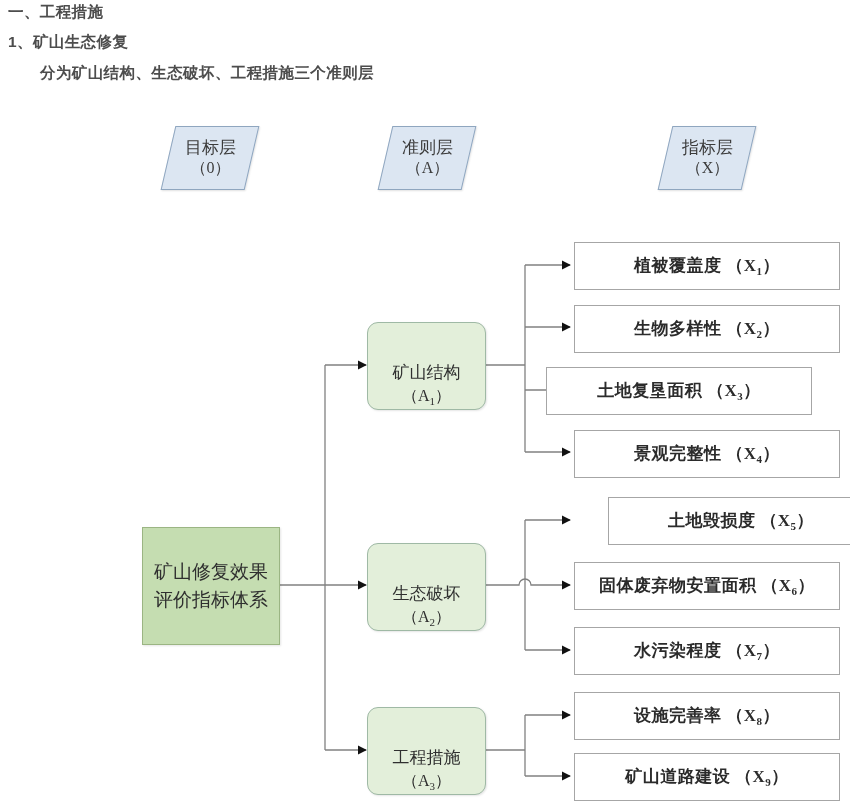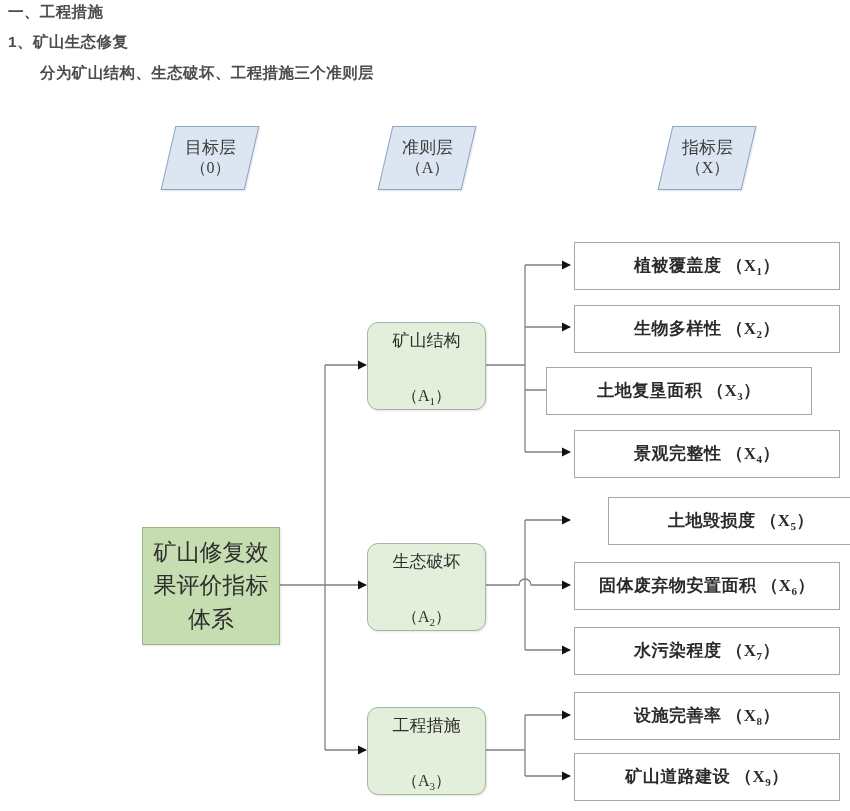--- a/index.html
+++ b/index.html
@@ -73,21 +73,21 @@
     border: 1px solid #9bb583;
     display: flex;
     align-items: center;
     justify-content: center;
     box-shadow: 1px 1px 2px rgba(0,0,0,0.10);
   }
   #goal-box .goal-text {
     text-align: center;
     color: #2f2f2f;
     font-family: "Liberation Serif", "DejaVu Serif", serif;
-    font-size: 23px;
+    font-size: 19px;
     line-height: 1.45;
     padding: 0 10px;
   }
 
   
   .criteria-box {
     position: absolute;
     background: #e3efda;
     border: 1px solid #9fb9a5;
     border-radius: 11px;
@@ -100,21 +100,20 @@
     text-align: center;
     color: #2f2f2f;
     font-family: "Liberation Serif", "DejaVu Serif", serif;
     font-size: 17px;
     line-height: 1.35;
     white-space: nowrap;
   }
   .criteria-text .sub {
     display: block;
     font-size: 16px;
-    margin-top: 32px;
   }
 
   
   .indicator-box {
     position: absolute;
     background: #ffffff;
     border: 1px solid #a6a6a6;
     display: flex;
     align-items: center;
     justify-content: center;

